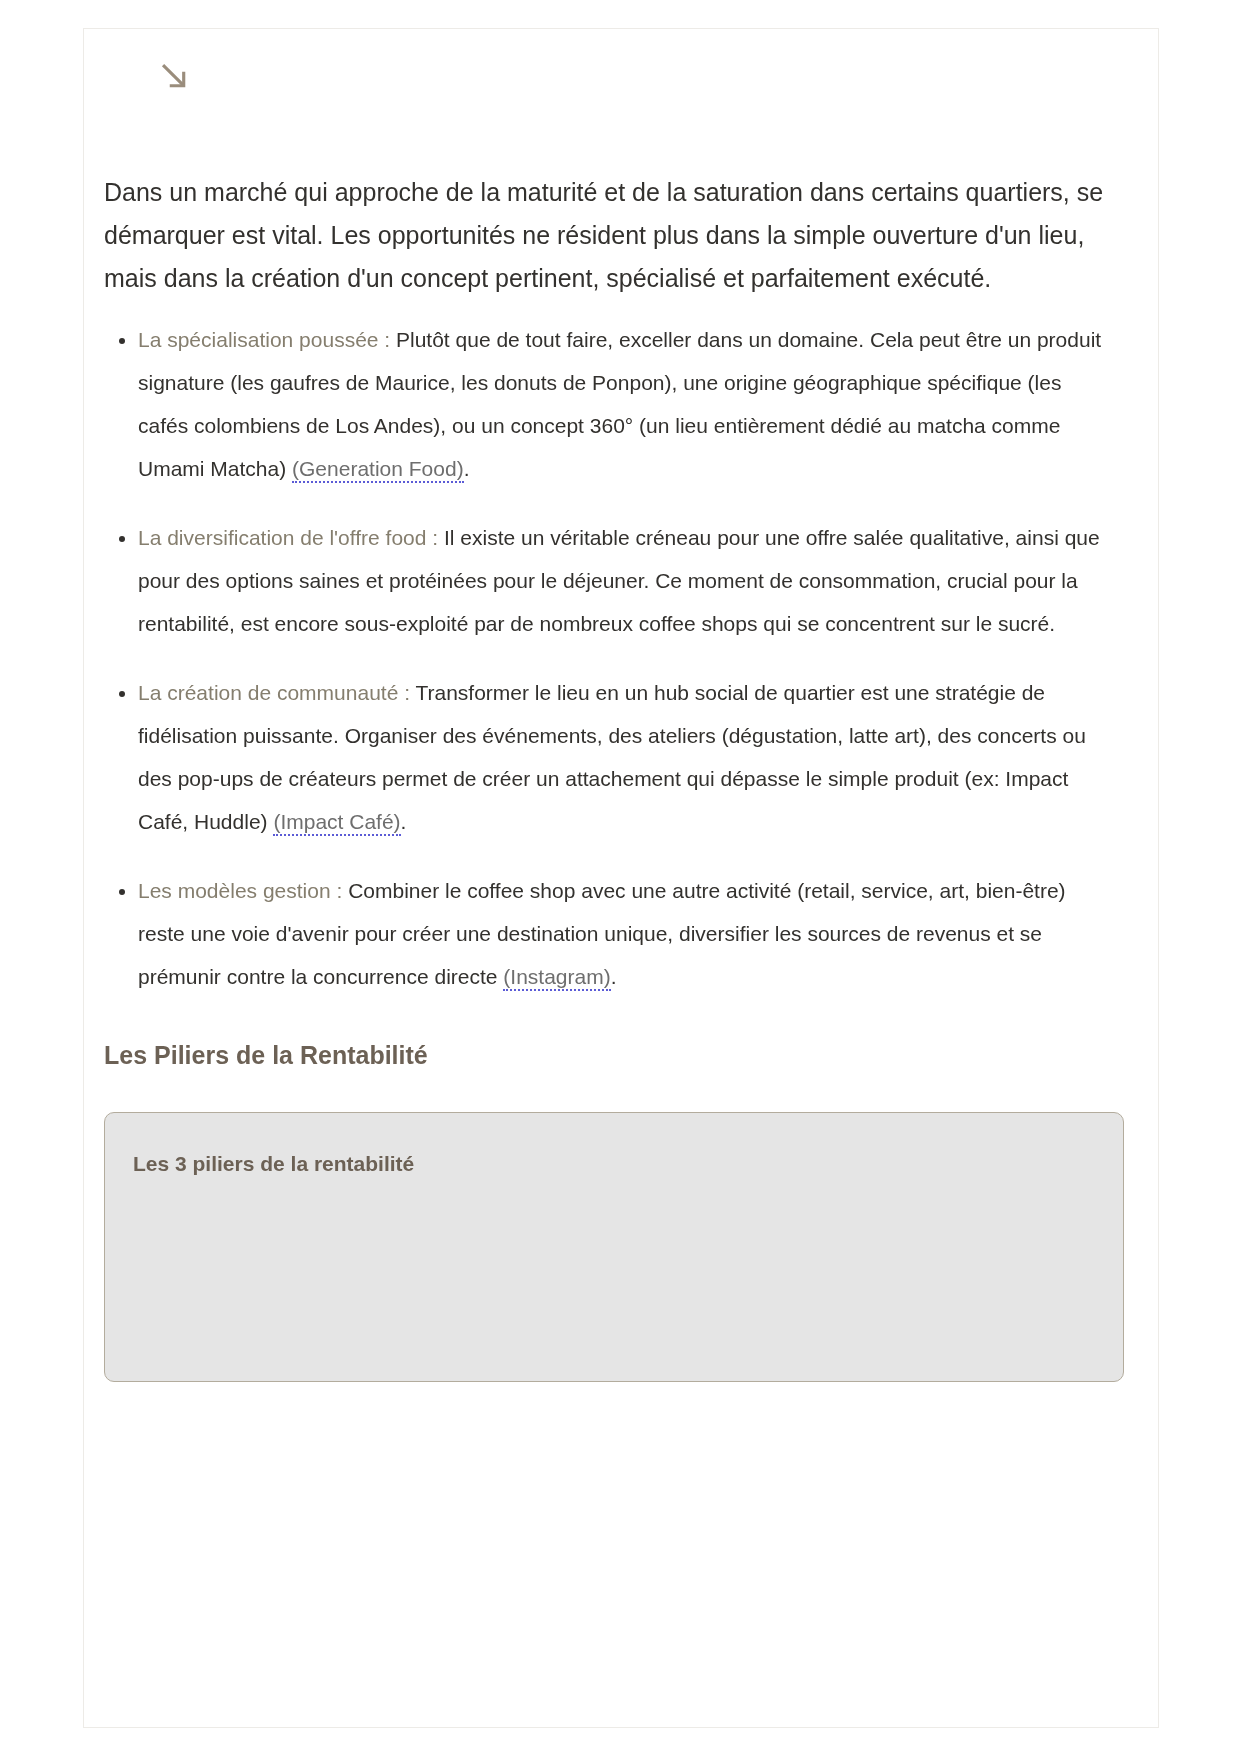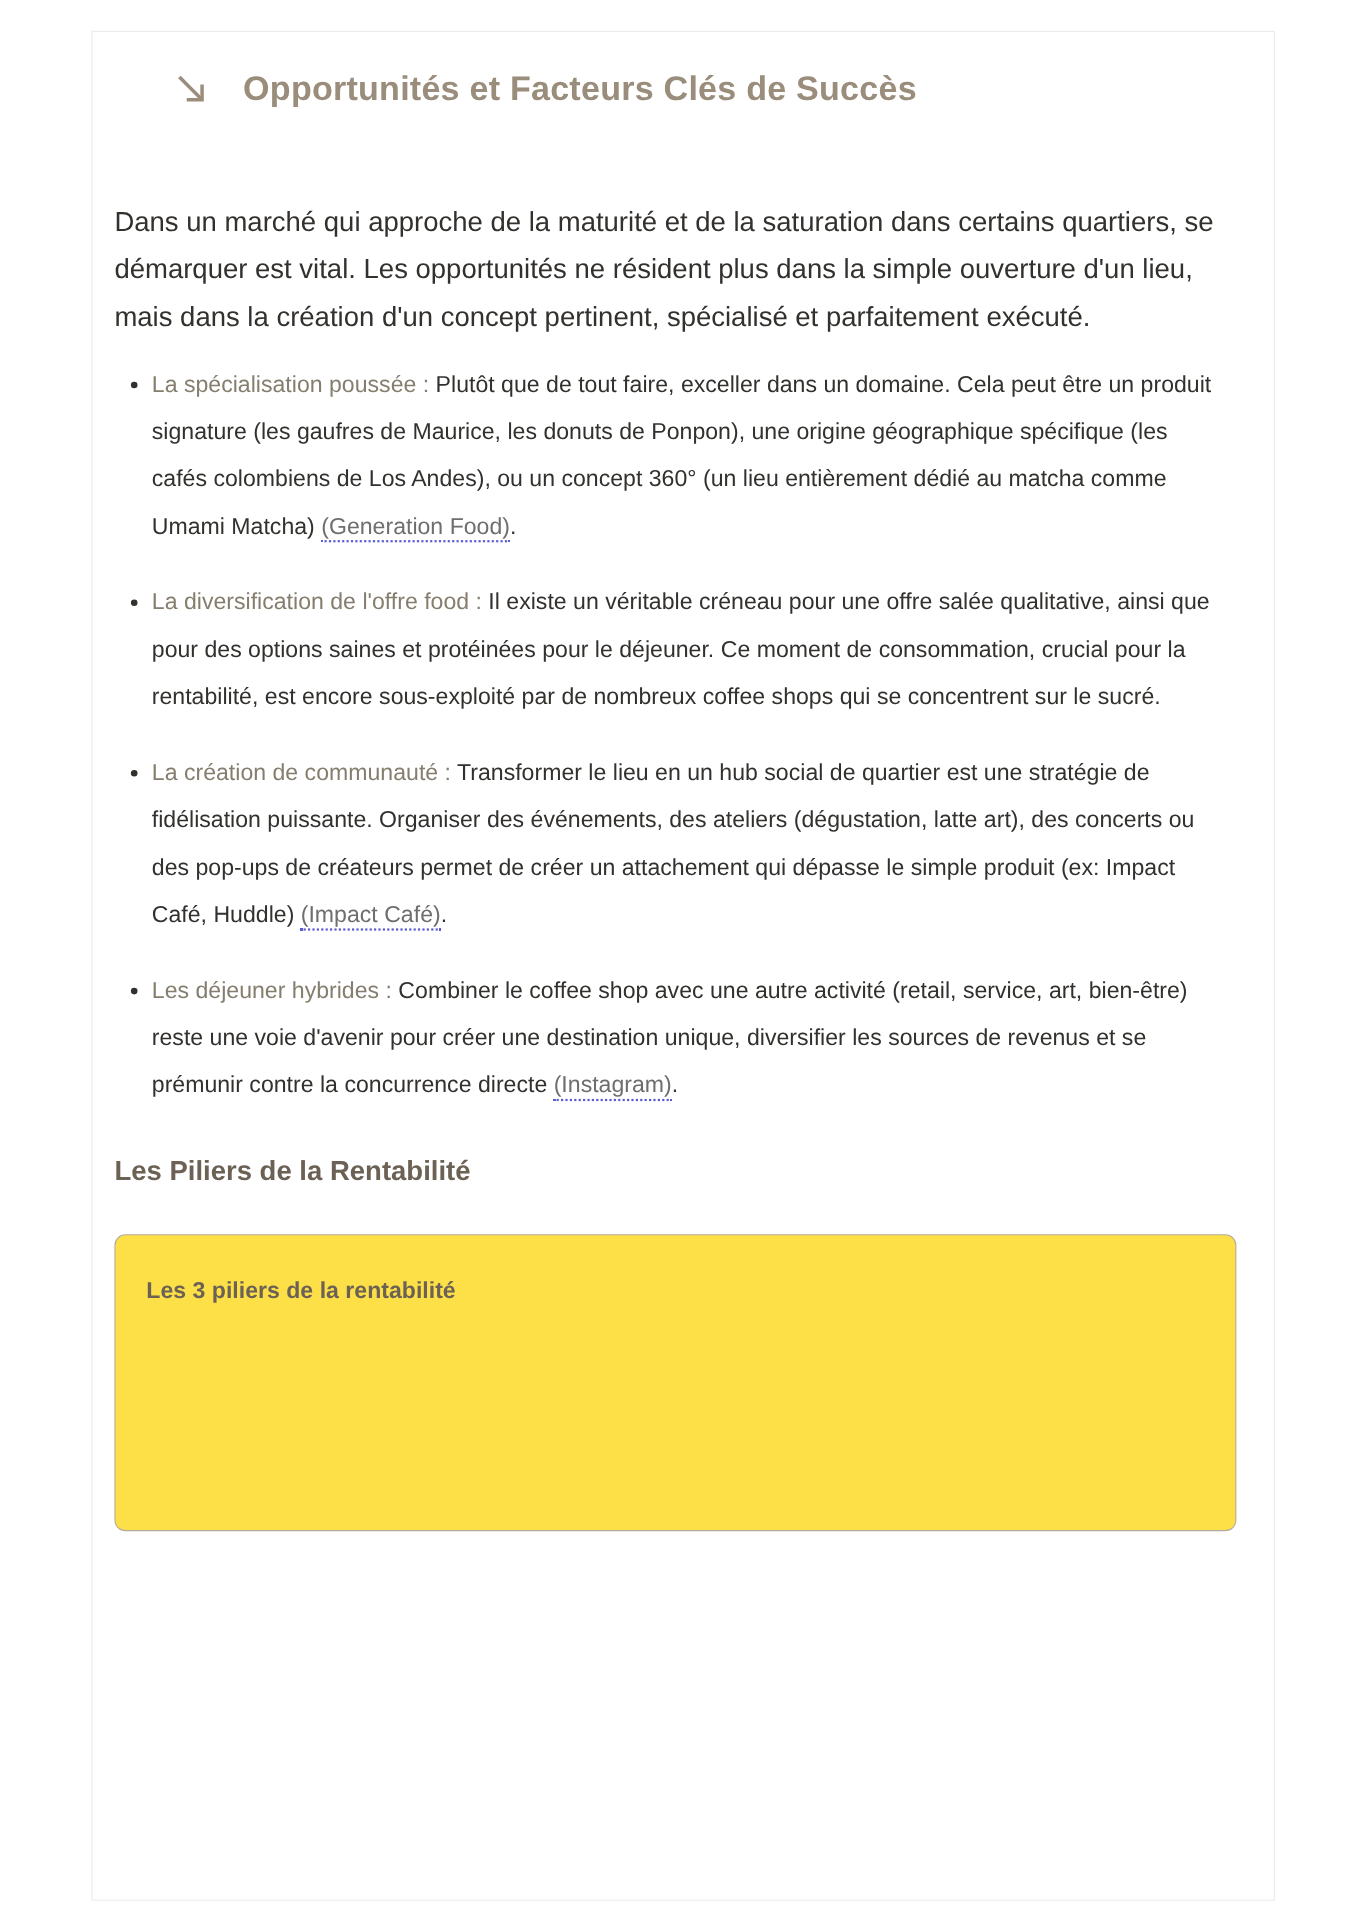--- a/index.html
+++ b/index.html
@@ -65,21 +65,21 @@
   a.citation-link {
     color: #6e6e6e;
     text-decoration: none;
     border-bottom: 2px dotted #5b5bd6;
     padding-bottom: 1px;
     cursor: pointer;
   }
   .para-lead { margin-top: 0; }
   .callout {
     margin-top: 38px;
-    background: #fde047;
+    background: #e5e5e5;
     border: 1px solid #b3ac9d;
     border-radius: 10px;
     padding: 36px 28px 28px 28px;
     min-height: 270px;
   }
   .callout-title {
     font-size: 21px;
     line-height: 30px;
     font-weight: bold;
     color: #6c6155;
@@ -93,39 +93,38 @@
 <div class="page-card">
   <div class="content">
 
     <h1 class="doc-title">
       <span class="title-icon">
         <svg width="34" height="34" viewBox="0 0 28 28" fill="none">
           <line x1="5" y1="5" x2="22" y2="22" stroke="#9a8d7c" stroke-width="2.6"></line>
           <polyline points="22,10.5 22,22 10.5,22" stroke="#9a8d7c" stroke-width="2.6" fill="none"></polyline>
         </svg>
       </span>
-      <span>Opportunités et Facteurs Clés de Succès</span>
     </h1>
 
     <p class="body-text">Dans un marché qui approche de la maturité et de la saturation dans certains quartiers, se démarquer est vital. Les opportunités ne résident plus dans la simple ouverture d'un lieu, mais dans la création d'un concept pertinent, spécialisé et parfaitement exécuté.</p>
 
 
 
     <ul class="doc-list">
       <li>
         <span class="item-label">La spécialisation poussée :</span><span> Plutôt que de tout faire, exceller dans un domaine. Cela peut être un produit signature (les gaufres de Maurice, les donuts de Ponpon), une origine géographique spécifique (les cafés colombiens de Los Andes), ou un concept 360° (un lieu entièrement dédié au matcha comme Umami Matcha) </span><a class="citation-link" href="#">(Generation Food)</a><span>.</span>
       </li>
       <li>
         <span class="item-label">La diversification de l'offre food :</span><span> Il existe un véritable créneau pour une offre salée qualitative, ainsi que pour des options saines et protéinées pour le déjeuner. Ce moment de consommation, crucial pour la rentabilité, est encore sous-exploité par de nombreux coffee shops qui se concentrent sur le sucré.</span>
       </li>
       <li>
         <span class="item-label">La création de communauté :</span><span> Transformer le lieu en un hub social de quartier est une stratégie de fidélisation puissante. Organiser des événements, des ateliers (dégustation, latte art), des concerts ou des pop-ups de créateurs permet de créer un attachement qui dépasse le simple produit (ex: Impact Café, Huddle) </span><a class="citation-link" href="#">(Impact Café)</a><span>.</span>
       </li>
       <li>
-        <span class="item-label">Les déjeuner hybrides :</span><span> Combiner le coffee shop avec une autre activité (retail, service, art, bien-être) reste une voie d'avenir pour créer une destination unique, diversifier les sources de revenus et se prémunir contre la concurrence directe </span><a class="citation-link" href="#">(Instagram)</a><span>.</span>
+        <span class="item-label">Les modèles gestion :</span><span> Combiner le coffee shop avec une autre activité (retail, service, art, bien-être) reste une voie d'avenir pour créer une destination unique, diversifier les sources de revenus et se prémunir contre la concurrence directe </span><a class="citation-link" href="#">(Instagram)</a><span>.</span>
       </li>
     </ul>
 
     <h2 class="section-heading second">Les Piliers de la Rentabilité</h2>
 
 
     <div class="callout">
       <div class="callout-title">Les 3 piliers de la rentabilité</div>
     </div>
 

